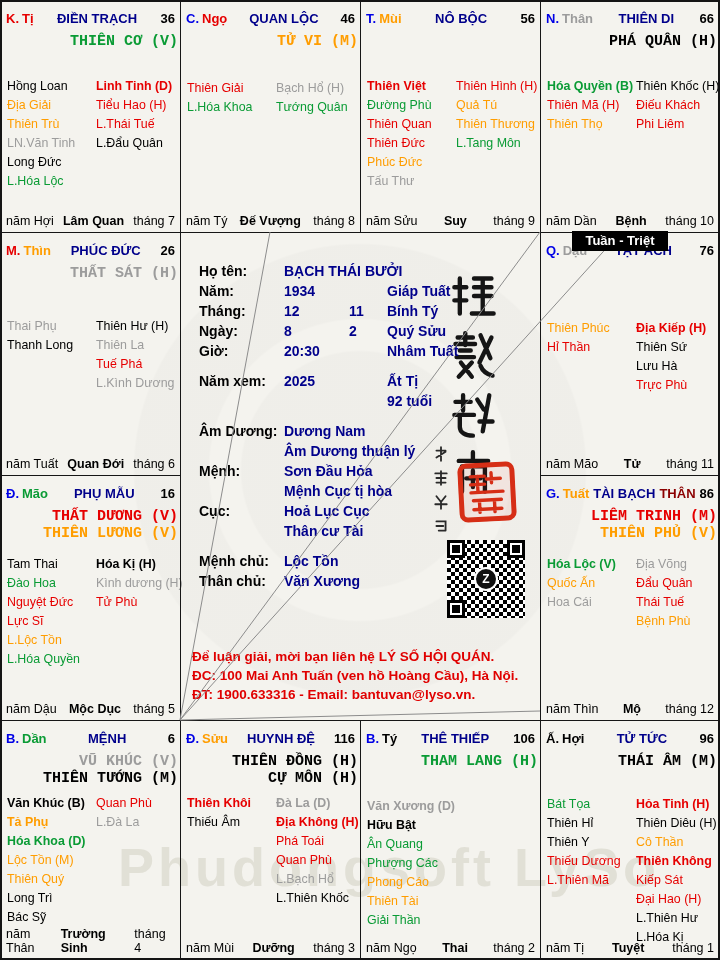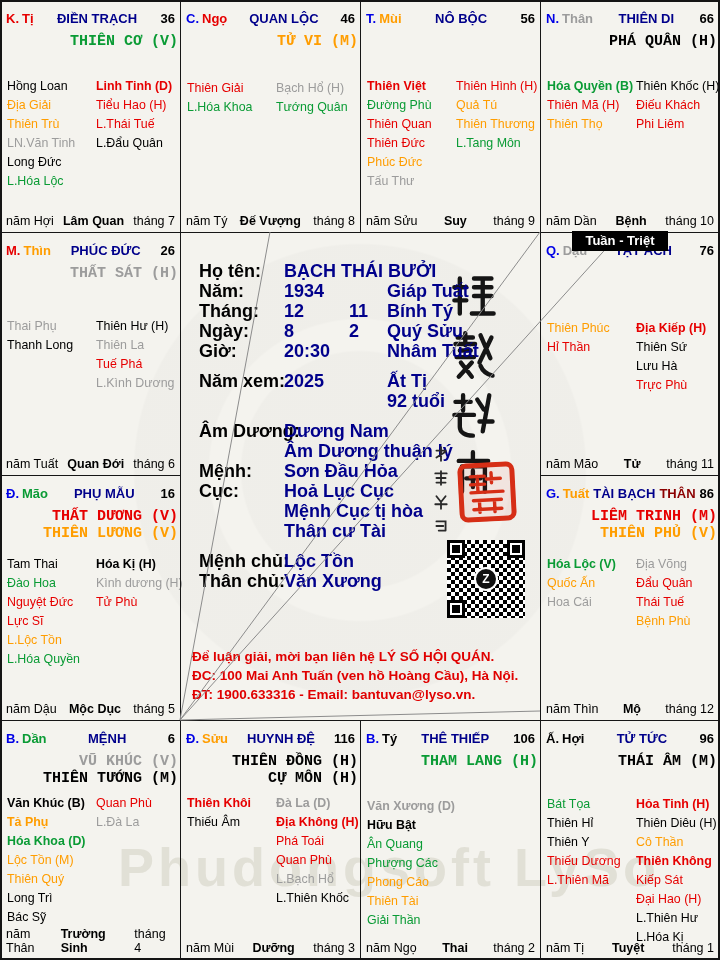--- a/index.html
+++ b/index.html
@@ -33,21 +33,21 @@
   .mains{position:absolute;top:32px;left:2px;right:2px;text-align:right;
          font-weight:bold;font-size:15px;line-height:17px;white-space:nowrap;font-family:Liberation Mono, monospace;}
   .colL,.colR{position:absolute;font-size:12.4px;line-height:19px;white-space:nowrap;}
   .colL{left:6px;}
   .colR{left:95px;}
   .foot{position:absolute;left:5px;right:5px;bottom:4px;display:flex;justify-content:space-between;
         font-size:12.5px;color:#000;}
   .foot .mid{font-weight:bold;}
   .info{position:absolute;left:180px;top:232px;width:361px;height:489px;border:1px solid #161616;
         box-sizing:border-box;z-index:2;padding-top:28px;}
-  .irow{display:flex;padding-left:18px;font-size:18px;font-weight:bold;height:20px;line-height:20px;white-space:nowrap;}
+  .irow{display:flex;padding-left:18px;font-size:14px;font-weight:bold;height:20px;line-height:20px;white-space:nowrap;}
   .irow.gap{margin-top:10px;}
   .irow .lbl{width:85px;color:#000;flex:0 0 85px;}
   .irow .v{color:#00008b;}
   .v.c1{width:65px;flex:0 0 65px;}
   .v.c2{width:38px;flex:0 0 38px;}
   .contact{position:absolute;left:192px;top:647px;width:344px;color:#e00000;font-weight:bold;
            font-size:13.5px;line-height:19px;z-index:3;}
   .badge{position:absolute;left:572px;top:231px;width:96px;height:20px;background:#000;color:#fff;
          font-weight:bold;font-size:13px;text-align:center;line-height:20px;z-index:7;}
   .lines{position:absolute;inset:0;z-index:4;pointer-events:none;}
@@ -455,26 +455,26 @@
         </div>
         <div class="irow">
           <span class="lbl"></span>
           <span class="v ">Âm Dương thuận lý</span>
         </div>
         <div class="irow">
           <span class="lbl">Mệnh:</span>
           <span class="v ">Sơn Đầu Hỏa</span>
         </div>
         <div class="irow">
+          <span class="lbl"></span>
+          <span class="v ">Mệnh Cục tị hòa</span>
+        </div>
+        <div class="irow">
           <span class="lbl">Cục:</span>
           <span class="v ">Hoả Lục Cục</span>
-        </div>
-        <div class="irow">
-          <span class="lbl"></span>
-          <span class="v ">Mệnh Cục tị hòa</span>
         </div>
         <div class="irow">
           <span class="lbl"></span>
           <span class="v ">Thân cư Tài</span>
         </div>
         <div class="irow gap">
           <span class="lbl">Mệnh chủ:</span>
           <span class="v ">Lộc Tồn</span>
         </div>
         <div class="irow">

